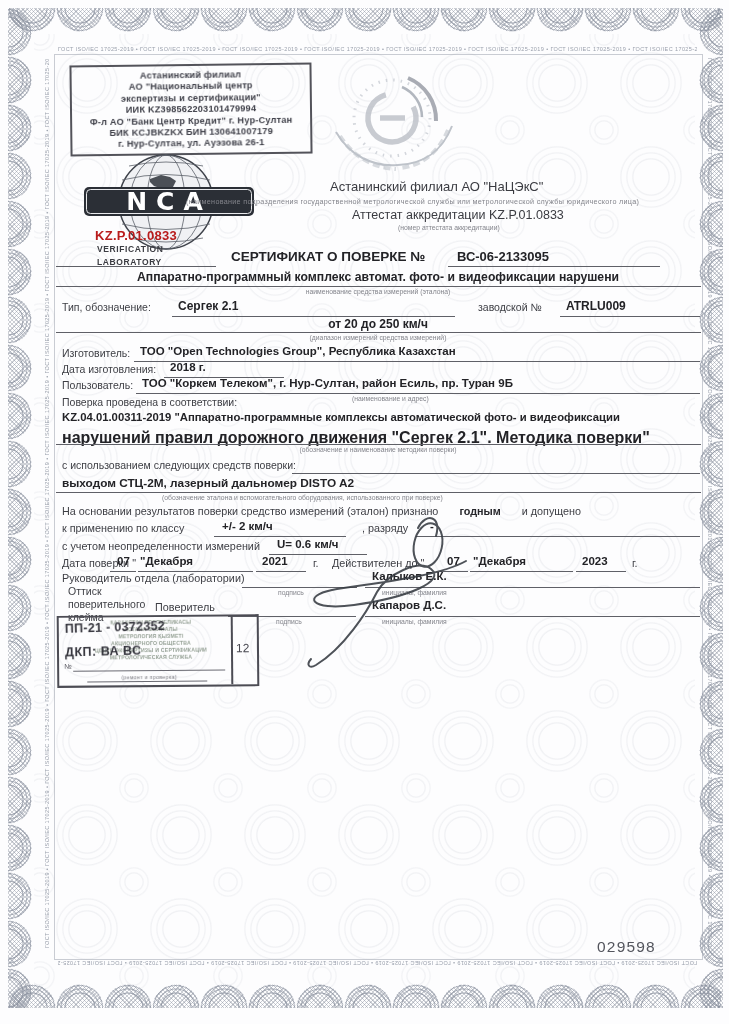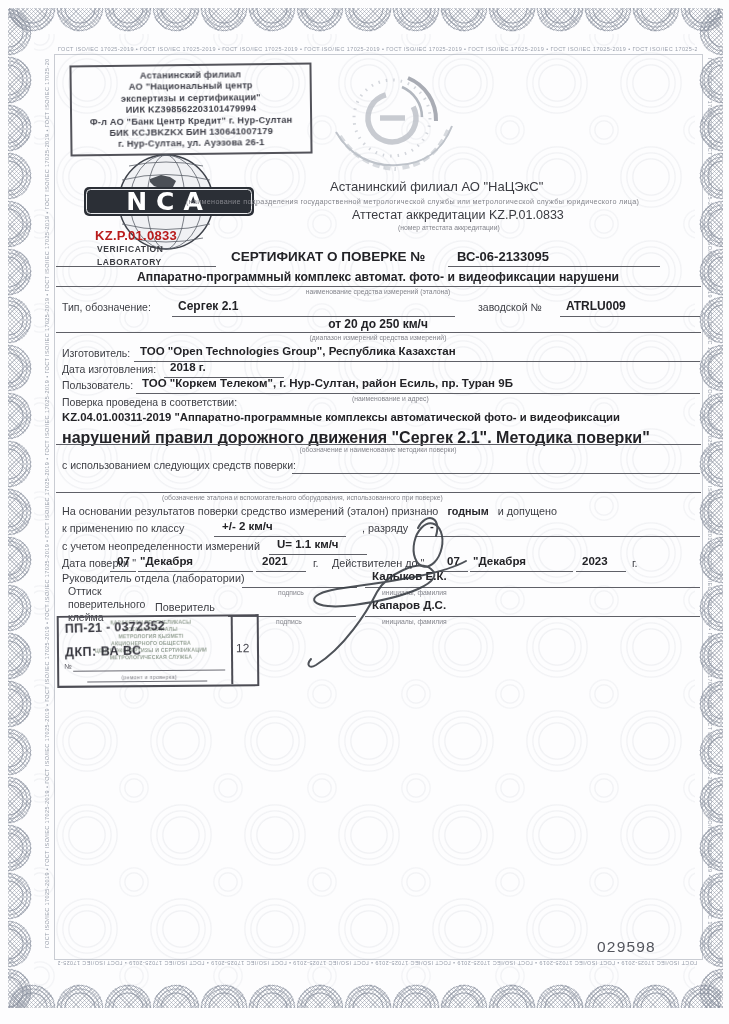--- a/index.html
+++ b/index.html
@@ -169,38 +169,39 @@
   <div class="cap" style="left:352px;top:395px;">(наименование и адрес)</div>
 
   <div class="lb" style="left:62px;top:396px;">Поверка проведена в соответствии:</div>
   <div class="vl2" style="left:62px;top:411px;font-size:11.3px;">KZ.04.01.00311-2019 "Аппаратно-программные комплексы автоматической фото- и видеофиксации</div>
   <div class="vl2" style="left:62px;top:429px;font-size:16px;">нарушений правил дорожного движения "Сергек 2.1". Методика поверки"</div>
   <div class="ln" style="left:56px;top:444px;width:645px;"></div>
   <div class="cap center" style="left:58px;top:446px;width:640px;">(обозначение и наименование методики поверки)</div>
 
   <div class="lb" style="left:62px;top:459px;">с использованием следующих средств поверки:</div>
   <div class="ln" style="left:292px;top:473px;width:408px;"></div>
+  <div class="vl2" style="left:62px;top:476px;font-size:11.8px;">выходом СТЦ-2М, лазерный дальномер DISTO A2</div>
   <div class="ln" style="left:56px;top:492px;width:645px;"></div>
   <div class="cap" style="left:162px;top:494px;">(обозначение эталона и вспомогательного оборудования, использованного при поверке)</div>
 
   <div class="lb" style="left:62px;top:505px;font-size:10.8px;">
     <span>На основании результатов поверки средство измерений (эталон) признано</span>
-    <span style="margin:0 6px;font-weight:bold;color:#26262b;">годным</span>
+    <span style="margin:0 18px;font-weight:bold;color:#26262b;">годным</span>
     <span>и допущено</span>
   </div>
 
   <div class="lb" style="left:62px;top:522px;font-size:10.8px;">к применению по классу</div>
   <div class="vl2" style="left:222px;top:520px;">+/- 2 км/ч</div>
   <div class="ln" style="left:214px;top:536px;width:132px;"></div>
   <div class="lb" style="left:362px;top:522px;font-size:10.8px;">, разряду</div>
   <div class="vl2" style="left:430px;top:520px;">-</div>
   <div class="ln" style="left:416px;top:536px;width:284px;"></div>
 
   <div class="lb" style="left:62px;top:540px;font-size:10.8px;">с учетом неопределенности измерений</div>
-  <div class="vl2" style="left:277px;top:538px;">U= 1.1  км/ч</div>
+  <div class="vl2" style="left:277px;top:538px;">U= 0.6  км/ч</div>
   <div class="ln" style="left:269px;top:554px;width:98px;"></div>
 
   <div class="lb" style="left:62px;top:557px;font-size:10.8px;">Дата поверки "</div>
   <div class="vl2" style="left:117px;top:555px;">07</div>
   <div class="ln" style="left:110px;top:571px;width:26px;"></div>
   <div class="vl2" style="left:140px;top:555px;">"Декабря</div>
   <div class="ln" style="left:138px;top:571px;width:115px;"></div>
   <div class="vl2" style="left:262px;top:555px;">2021</div>
   <div class="ln" style="left:256px;top:571px;width:50px;"></div>
   <div class="lb" style="left:313px;top:557px;font-size:10.8px;">г.</div>

